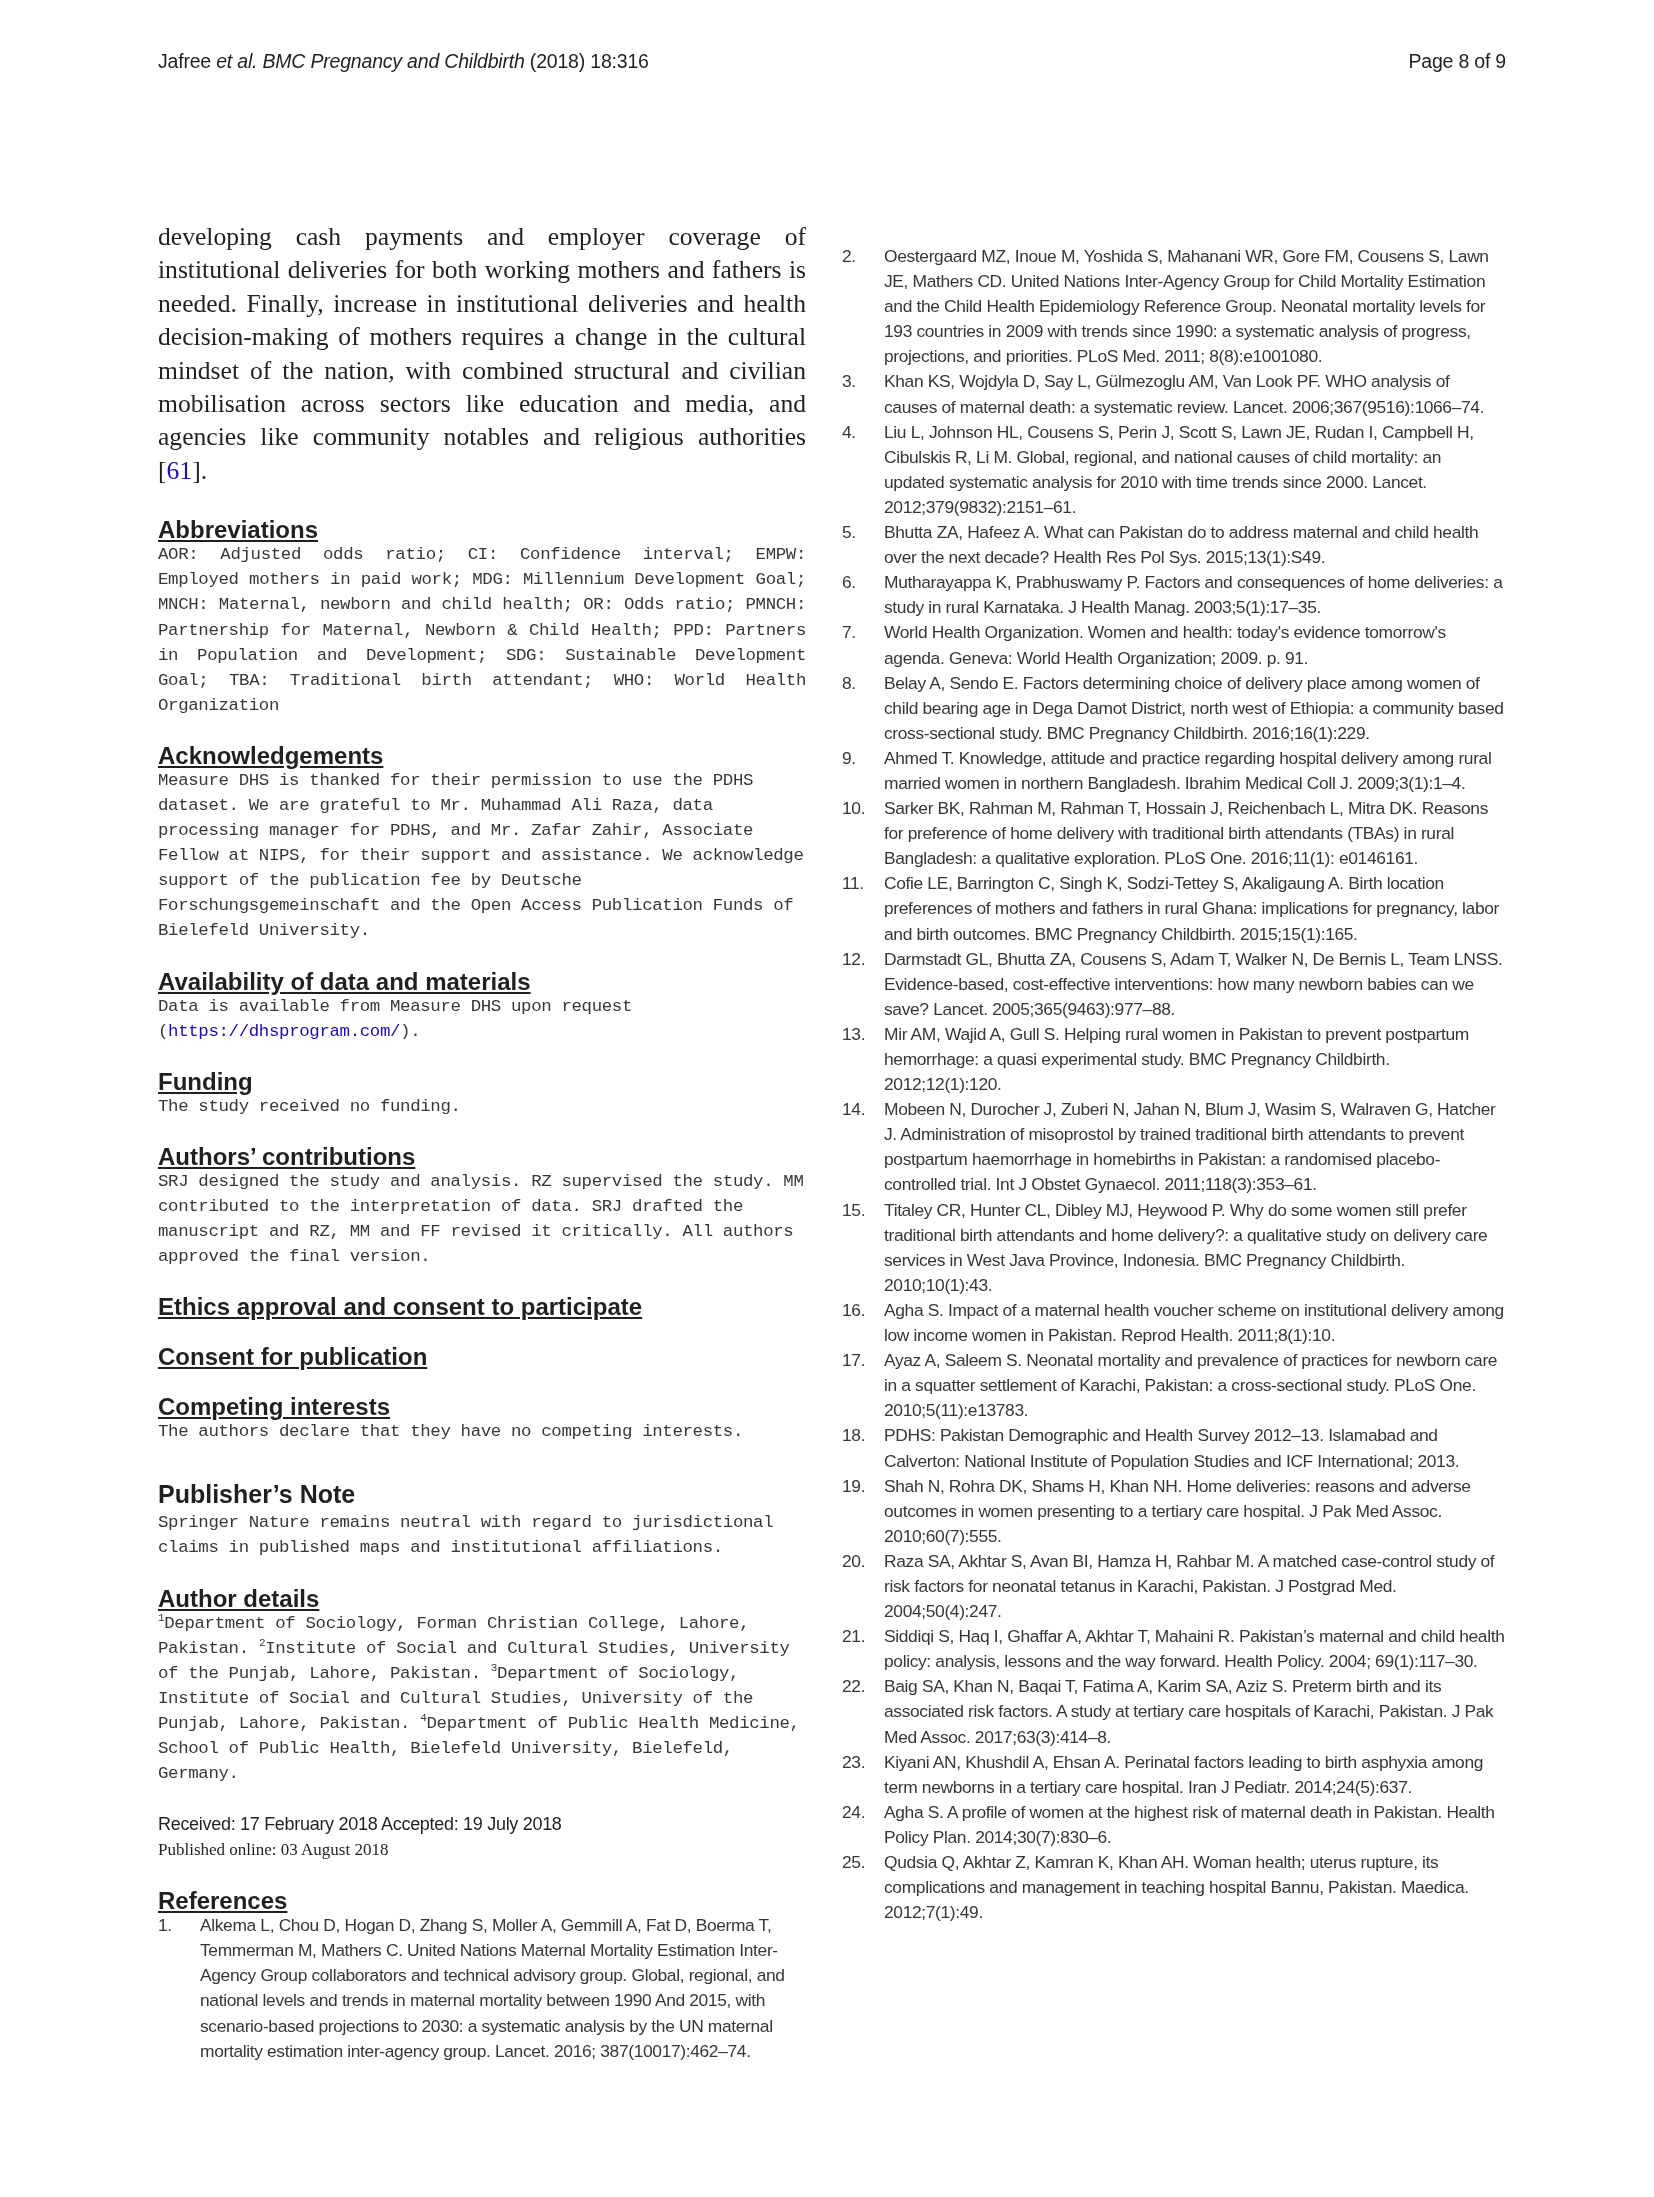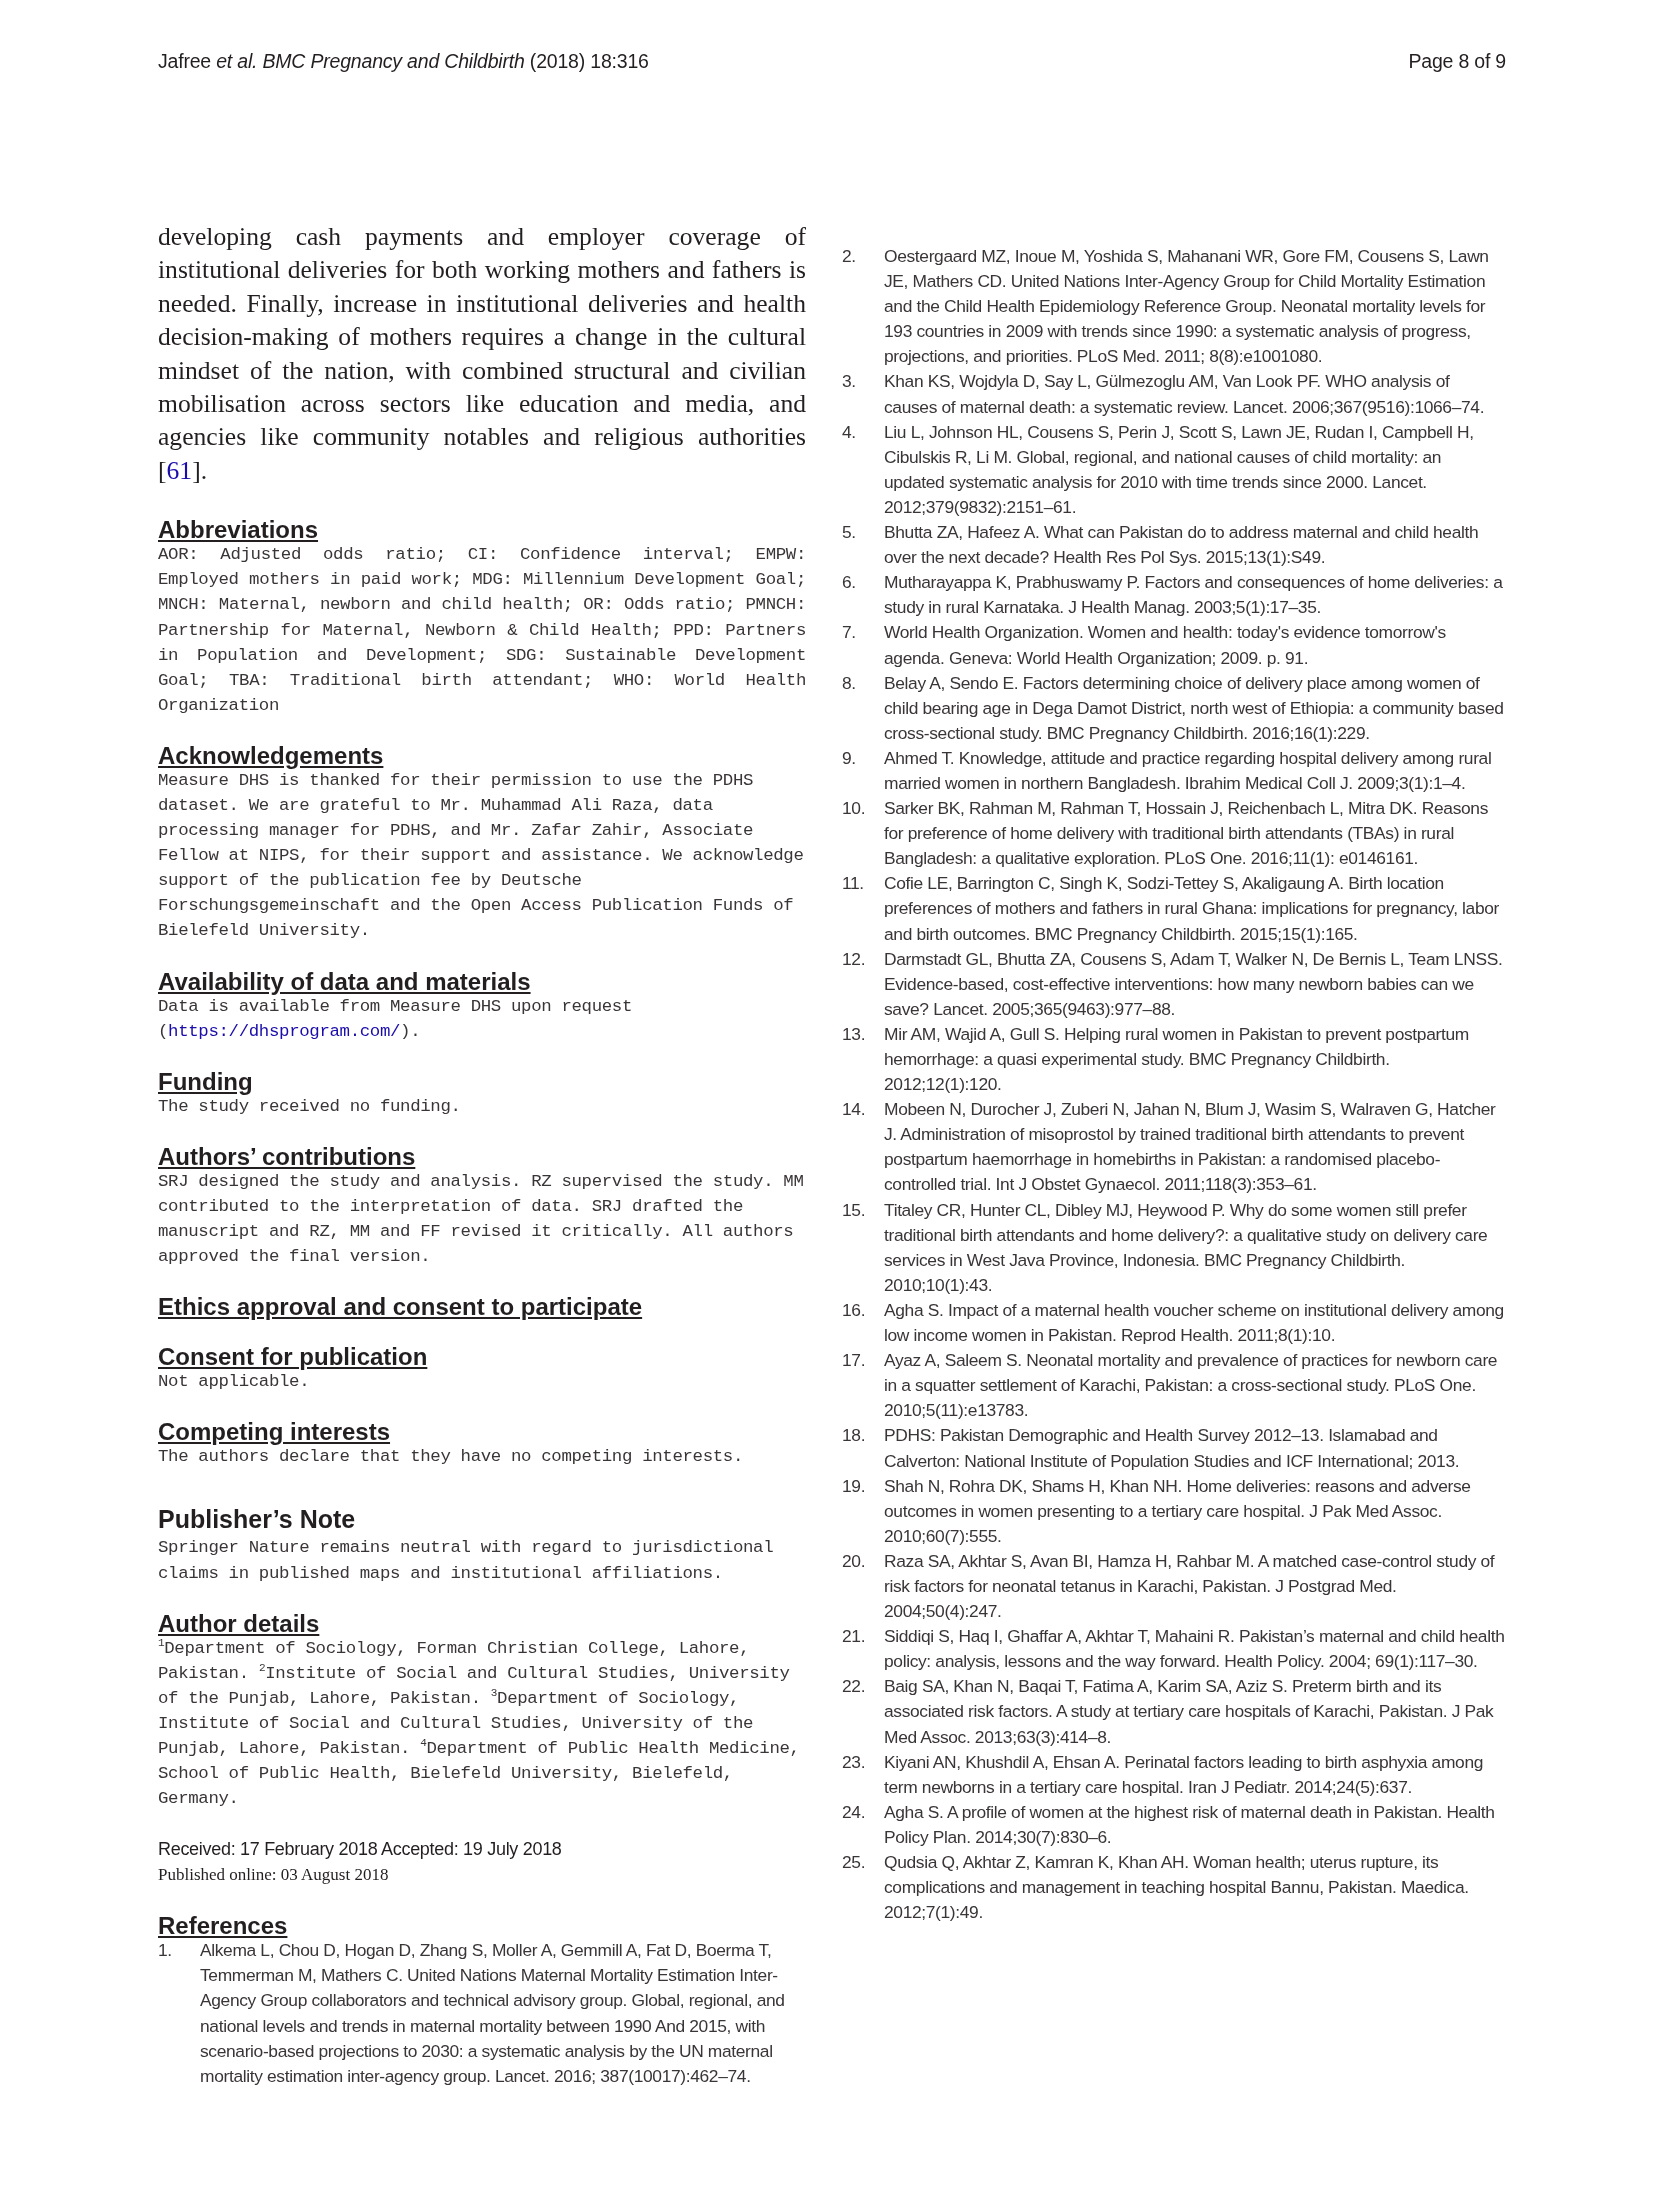--- a/index.html
+++ b/index.html
@@ -94,21 +94,20 @@
     <h3 class="sec-head">Authors’ contributions</h3>
     <p class="sec-body">SRJ designed the study and analysis. RZ supervised the study. MM contributed to the interpretation of data. SRJ drafted the manuscript and RZ, MM and FF revised it critically. All authors approved the final version.</p>
   </div>
 
   <div class="sec" style="margin-top:25px">
     <h3 class="sec-head">Ethics approval and consent to participate</h3>
   </div>
 
   <div class="sec" style="margin-top:25px">
     <h3 class="sec-head">Consent for publication</h3>
-    <p class="sec-body">Not applicable.</p>
   </div>
 
   <div class="sec" style="margin-top:25px">
     <h3 class="sec-head">Competing interests</h3>
     <p class="sec-body">The authors declare that they have no competing interests.</p>
   </div>
 
   <div class="sec" style="margin-top:34px">
     <h2 class="pub-note-head">Publisher’s Note</h2>
     <p class="sec-body">Springer Nature remains neutral with regard to jurisdictional claims in published maps and institutional affiliations.</p>
@@ -212,21 +211,21 @@
       <li class="ref-item">
         <span class="ref-num">20.</span>
         <span class="ref-text">Raza SA, Akhtar S, Avan BI, Hamza H, Rahbar M. A matched case-control study of risk factors for neonatal tetanus in Karachi, Pakistan. J Postgrad Med. 2004;50(4):247.</span>
       </li>
       <li class="ref-item">
         <span class="ref-num">21.</span>
         <span class="ref-text">Siddiqi S, Haq I, Ghaffar A, Akhtar T, Mahaini R. Pakistan’s maternal and child health policy: analysis, lessons and the way forward. Health Policy. 2004; 69(1):117–30.</span>
       </li>
       <li class="ref-item">
         <span class="ref-num">22.</span>
-        <span class="ref-text">Baig SA, Khan N, Baqai T, Fatima A, Karim SA, Aziz S. Preterm birth and its associated risk factors. A study at tertiary care hospitals of Karachi, Pakistan. J Pak Med Assoc. 2013;63(3):414–8.</span>
+        <span class="ref-text">Baig SA, Khan N, Baqai T, Fatima A, Karim SA, Aziz S. Preterm birth and its associated risk factors. A study at tertiary care hospitals of Karachi, Pakistan. J Pak Med Assoc. 2017;63(3):414–8.</span>
       </li>
       <li class="ref-item">
         <span class="ref-num">23.</span>
         <span class="ref-text">Kiyani AN, Khushdil A, Ehsan A. Perinatal factors leading to birth asphyxia among term newborns in a tertiary care hospital. Iran J Pediatr. 2014;24(5):637.</span>
       </li>
       <li class="ref-item">
         <span class="ref-num">24.</span>
         <span class="ref-text">Agha S. A profile of women at the highest risk of maternal death in Pakistan. Health Policy Plan. 2014;30(7):830–6.</span>
       </li>
       <li class="ref-item">

